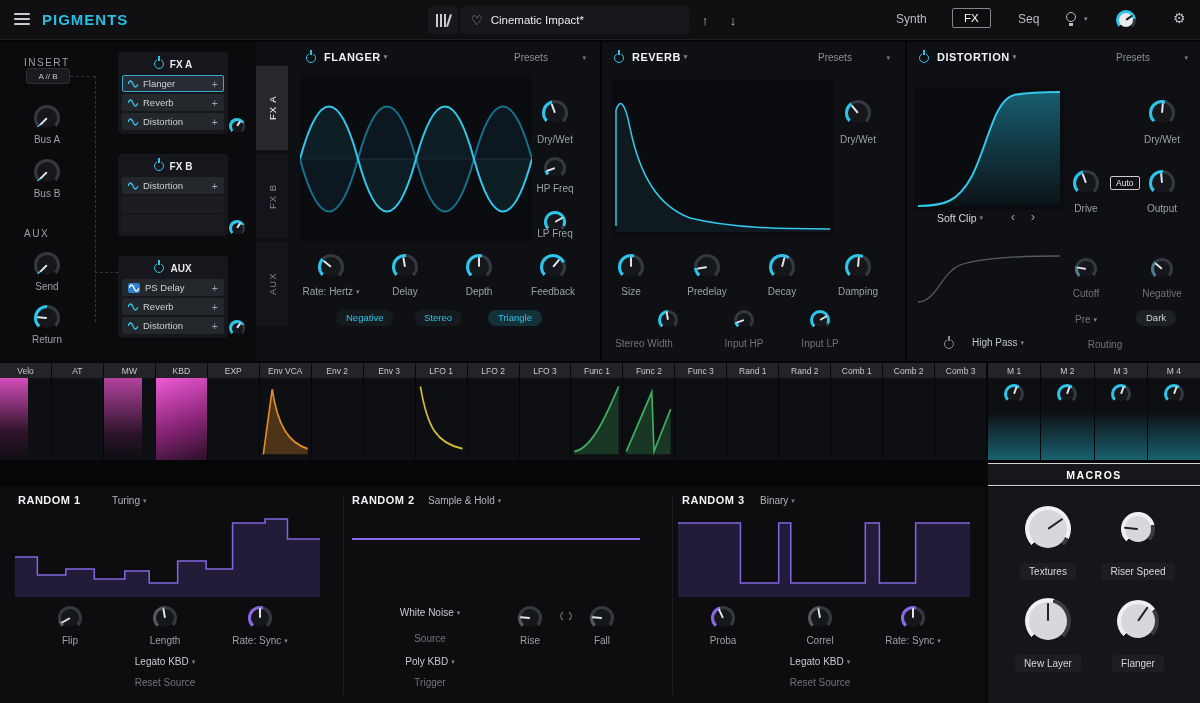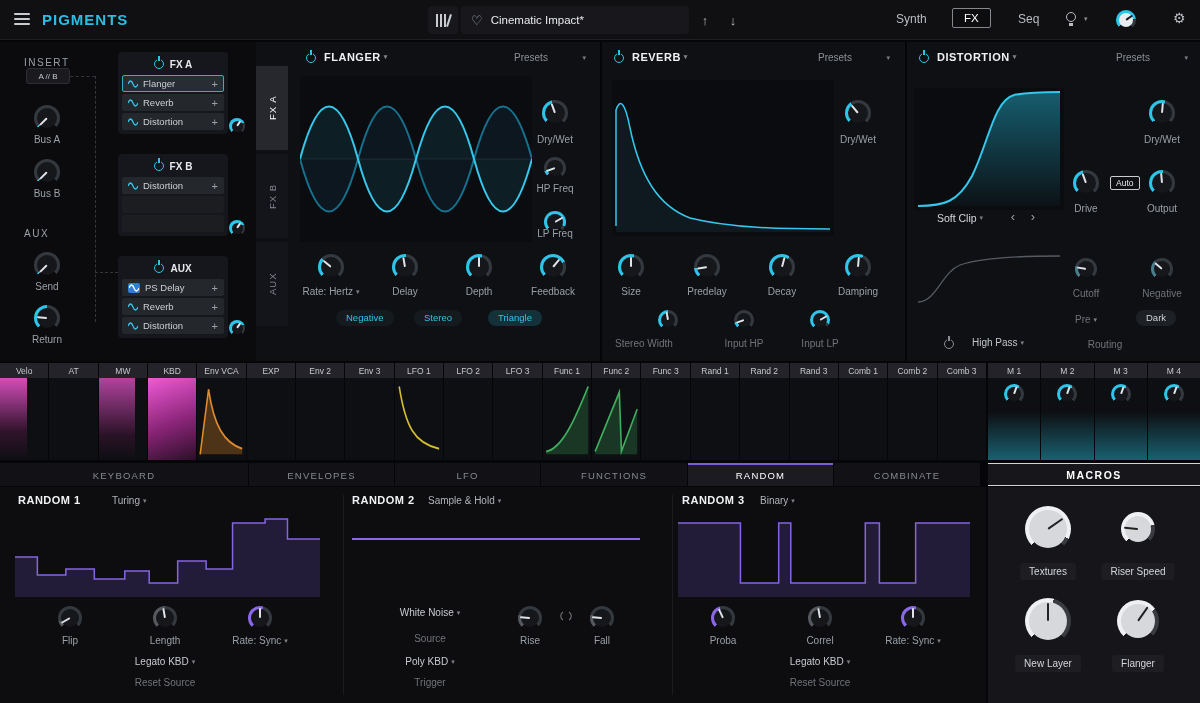--- a/index.html
+++ b/index.html
@@ -429,33 +429,33 @@
           <div class="grad mw"></div>
         </div>
       </div>
       <div class="tile">
         <div class="tile-head">KBD</div>
         <div class="tile-body">
           <div class="grad kbd"></div>
         </div>
       </div>
       <div class="tile">
+        <div class="tile-head">EXP</div>
+        <div class="tile-body"></div>
+      </div>
+      <div class="tile">
         <div class="tile-head">Env VCA</div>
         <div class="tile-body">
           <svg viewBox="0 0 46 58" preserveAspectRatio="none">
             <path d="M3,54 L11,8 C16,34 26,46 43,50 L43,54 Z" fill="rgba(224,138,42,0.30)"></path>
             <path d="M3,54 L11,8 C16,34 26,46 43,50" fill="none" stroke="#e08a2a" stroke-width="1.5"></path>
           </svg>
         </div>
       </div>
       <div class="tile">
-        <div class="tile-head">EXP</div>
-        <div class="tile-body"></div>
-      </div>
-      <div class="tile">
         <div class="tile-head">Env 2</div>
         <div class="tile-body"></div>
       </div>
       <div class="tile">
         <div class="tile-head">Env 3</div>
         <div class="tile-body"></div>
       </div>
       <div class="tile">
         <div class="tile-head">LFO 1</div>
         <div class="tile-body">
@@ -496,24 +496,20 @@
       </div>
       <div class="tile">
         <div class="tile-head">Rand 1</div>
         <div class="tile-body"></div>
       </div>
       <div class="tile">
         <div class="tile-head">Rand 2</div>
         <div class="tile-body"></div>
       </div>
       <div class="tile">
-        <div class="tile-head">Rand 3</div>
-        <div class="tile-body"></div>
-      </div>
-      <div class="tile">
         <div class="tile-head">Comb 1</div>
         <div class="tile-body"></div>
       </div>
       <div class="tile">
         <div class="tile-head">Comb 2</div>
         <div class="tile-body"></div>
       </div>
       <div class="tile">
         <div class="tile-head">Comb 3</div>
         <div class="tile-body"></div>
@@ -543,28 +539,20 @@
       </div>
       <div class="tile">
         <div class="tile-head">M 4</div>
         <div class="tile-body">
           <div class="mgrad"></div>
           <div class="knob inline k20" style="--a:170deg;--r:200deg"></div>
         </div>
       </div>
     </section>
 
-  <nav id="tabrow-left">
-      <div class="btab" style="width: 248px;">KEYBOARD</div>
-      <div class="btab" style="width: 145px;">ENVELOPES</div>
-      <div class="btab" style="width: 145px;">LFO</div>
-      <div class="btab" style="width: 146px;">FUNCTIONS</div>
-      <div class="btab active" style="width: 145px;">RANDOM</div>
-      <div class="btab" style="width: 146px;">COMBINATE</div>
-    </nav>
   <div id="macros-header">MACROS</div>
 
   <section id="bottom-left">
     <div class="bdiv" style="left:343px"></div>
     <div class="bdiv" style="left:672px"></div>
 
     <div class="rtitle" style="left:18px;top:7px">RANDOM 1</div>
     <div class="rmode dd" style="left:112px;top:8px">
       <span>Turing</span>
       <span class="chev">▾</span>

